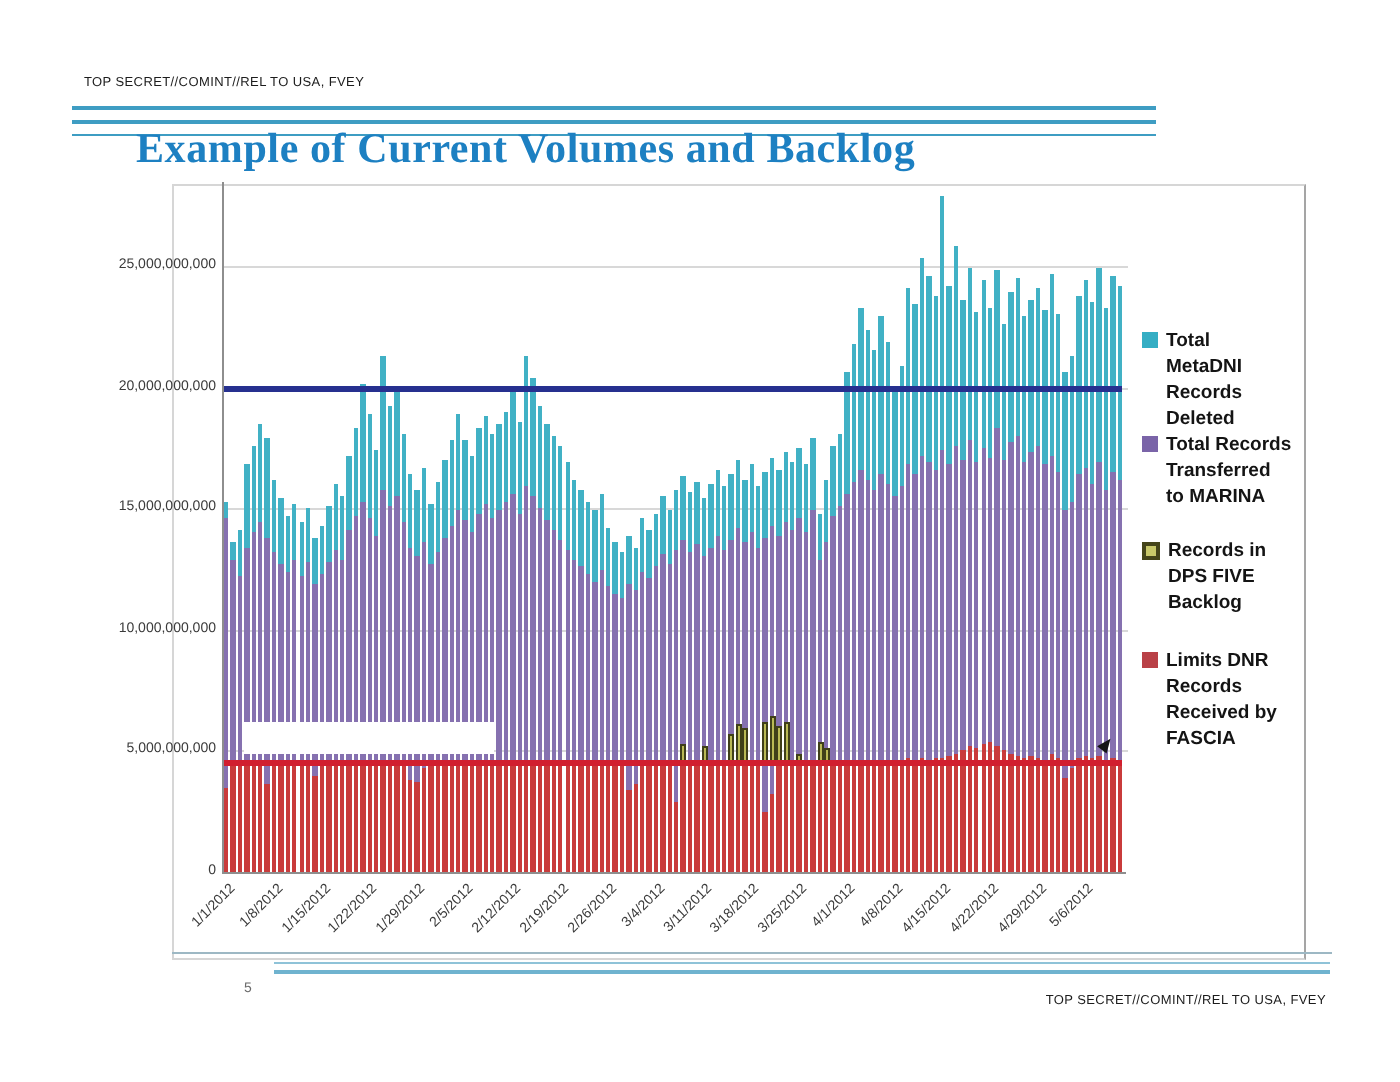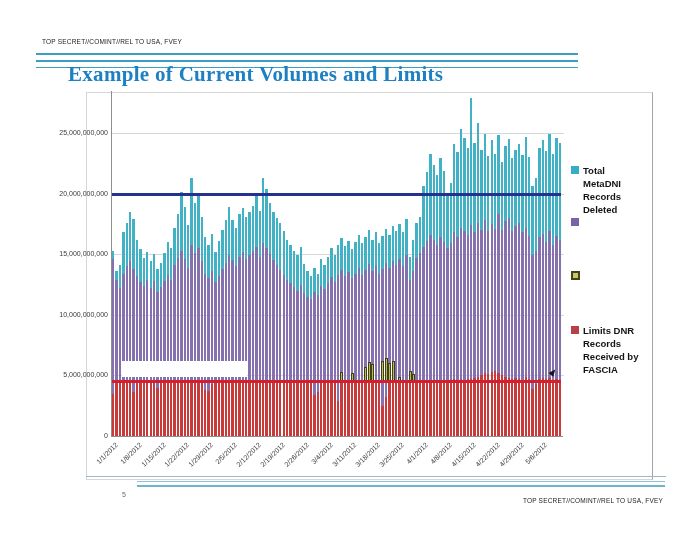--- a/index.html
+++ b/index.html
@@ -36,21 +36,21 @@
 </style>
 </head>
 <body>
 
 <div class="slide">
 
   <div class="classif" style="left:42px;top:38px;">TOP SECRET//COMINT//REL TO USA, FVEY</div>
   <div class="hline" style="left:36px;top:53px;width:542px;height:2px;"></div>
   <div class="hline" style="left:36px;top:60px;width:542px;height:2px;"></div>
   <div class="hline" style="left:36px;top:67px;width:542px;height:1px;"></div>
-  <div class="slide-title">Example of Current Volumes and Limits</div>
+  <div class="slide-title">Example of Current Volumes and Backlog</div>
 
   <div class="chart-frame"></div>
   <div class="plot" id="plot">
     <div class="axis-y"></div>
     <div class="axis-x"></div>
   <div class="grid" style="top: 283.4px;"></div>
       <div class="grid" style="top: 222.8px;"></div>
       <div class="grid" style="top: 162.2px;"></div>
       <div class="grid" style="top: 101.6px;"></div>
       <div class="grid" style="top: 41px;"></div>
@@ -539,23 +539,29 @@
   <div>
     <div class="lg-item" style="left:568px;top:164px;">
       <div class="lg-swatch" style="background:#35aec4;"></div>
       <div class="lg-text">Total
 MetaDNI
 Records
 Deleted</div>
     </div>
     <div class="lg-item" style="left:568px;top:216px;">
       <div class="lg-swatch" style="background:#7a64a8;"></div>
+      <div class="lg-text">Total Records
+Transferred
+to MARINA</div>
     </div>
     <div class="lg-item" style="left:568px;top:269px;">
       <div class="lg-swatch" style="background:#c8c86a;border:2px solid #44441a;width:5px;height:5px;flex-basis:5px;"></div>
+      <div class="lg-text">Records in
+DPS FIVE
+Backlog</div>
     </div>
     <div class="lg-item" style="left:568px;top:324px;">
       <div class="lg-swatch" style="background:#b94046;"></div>
       <div class="lg-text">Limits DNR
 Records
 Received by
 FASCIA</div>
     </div>
   </div>
 

